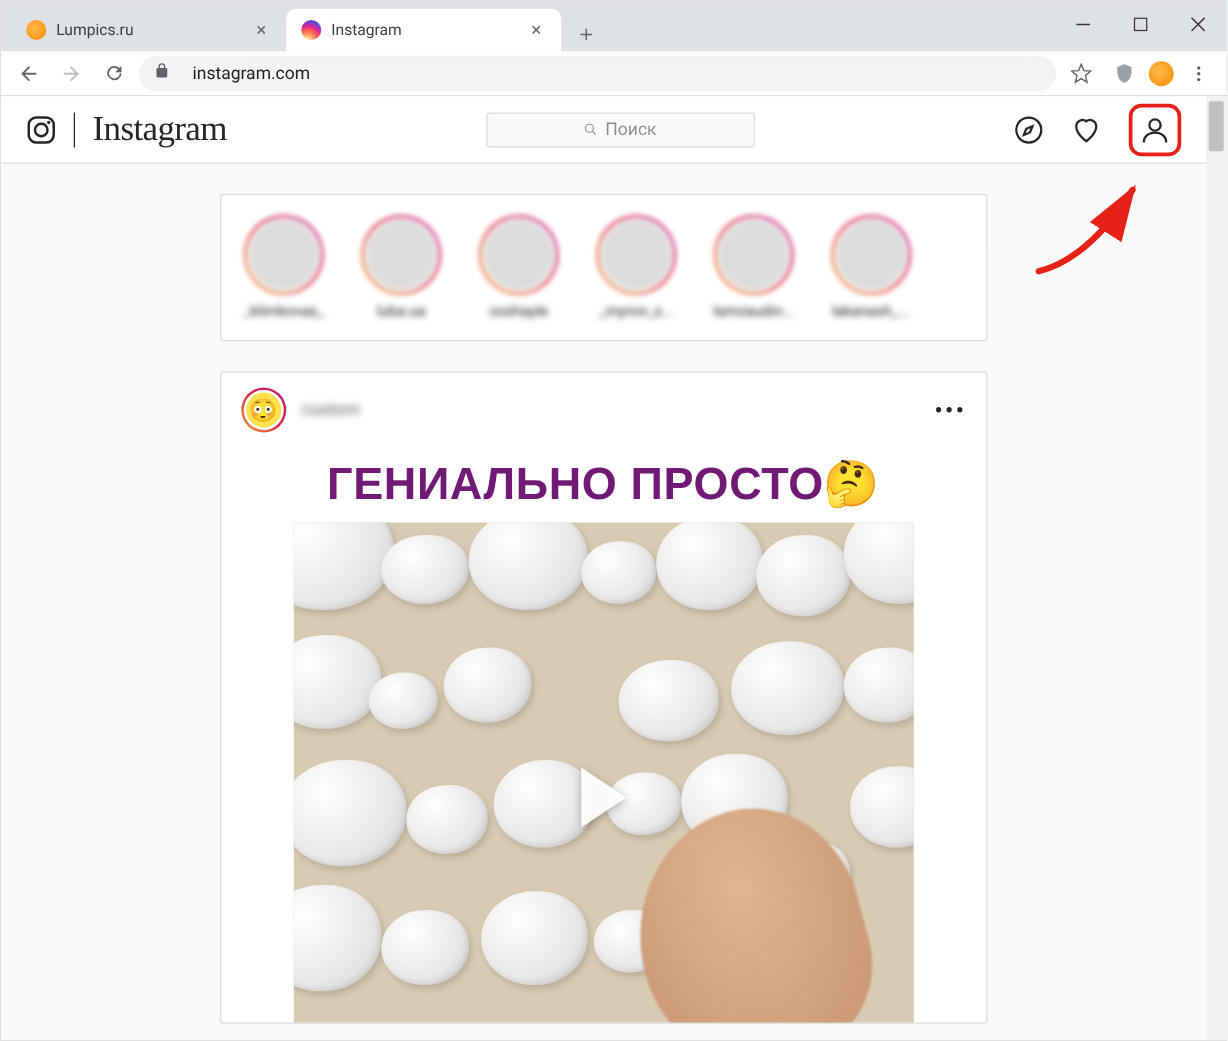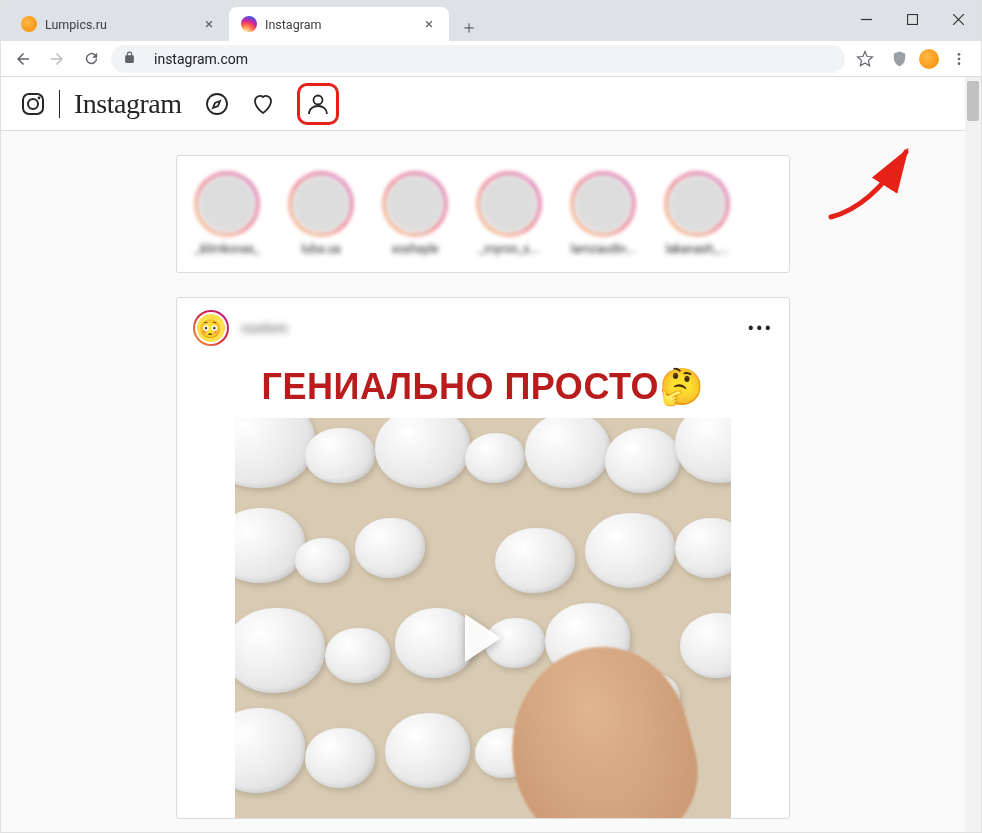--- a/index.html
+++ b/index.html
@@ -52,21 +52,21 @@
   .story-ring { width: 64px; height: 64px; border-radius: 50%; padding: 2px; background: linear-gradient(45deg, #f09433 0%,#e6683c 25%,#dc2743 50%,#cc2366 75%,#bc1888 100%); filter: blur(2px);}
   .story-ring .inner { width: 100%; height: 100%; background: #ddd; border-radius: 50%; border: 2px solid #fff;}
   .story-name { font-size: 12px; color: #262626; filter: blur(2.5px); white-space: nowrap;}
 
   .post { background: #fff; border: 1px solid #dbdbdb; border-radius: 3px; }
   .post-head { height: 60px; display: flex; align-items: center; padding: 0 16px; gap: 12px; }
   .post-avatar { width: 36px; height: 36px; border-radius: 50%; padding: 2px; background: linear-gradient(45deg,#f09433,#e6683c,#dc2743,#cc2366,#bc1888); display: flex; }
   .post-avatar .inner { width:100%; height:100%; border-radius:50%; background:#ffe14d; border:2px solid #fff; display:flex; align-items:center; justify-content:center; font-size:18px;}
   .post-user { font-size: 14px; font-weight: 600; color: #888; filter: blur(3px);}
   .post-more { margin-left: auto; font-size: 18px; font-weight: 700; color: #262626; letter-spacing: 2px;}
-  .post-caption { text-align: center; font-size: 36px; font-weight: 900; font-family: Impact, 'Arial Black', sans-serif; letter-spacing: 0.5px; padding: 8px 0 10px 0; color: #b91c1c;}
+  .post-caption { text-align: center; font-size: 36px; font-weight: 900; font-family: Impact, 'Arial Black', sans-serif; letter-spacing: 0.5px; padding: 8px 0 10px 0; color: #701a75;}
   .post-media { position: relative; margin: 0 58px; height: 400px; overflow: hidden; background: #d9cbb3;}
   .play { position: absolute; left: 50%; top: 55%; transform: translate(-50%,-50%); width: 0; height: 0; border-left: 36px solid rgba(255,255,255,0.95); border-top: 24px solid transparent; border-bottom: 24px solid transparent; filter: drop-shadow(0 2px 4px rgba(0,0,0,0.3));}
   .stone { position: absolute; border-radius: 50% 45% 50% 48%; background: radial-gradient(circle at 35% 30%, #fff, #e8e8e8 60%, #d0d0d0); box-shadow: 2px 3px 6px rgba(0,0,0,0.15), inset -2px -2px 4px rgba(0,0,0,0.08);}
   .hand { position: absolute; right: 40px; bottom: -30px; width: 180px; height: 200px; background: radial-gradient(ellipse at 50% 30%, #e0b590, #c89570); border-radius: 60% 50% 40% 50%; transform: rotate(-15deg); filter: blur(1px);}
 </style>
 </head>
 <body>
 
 <div class="browser">
 
@@ -151,20 +151,27 @@
 
       <div class="ig-header">
         <div class="ig-logo">
           <svg class="ig-cam" viewBox="0 0 24 24">
               <rect x="2" y="2" width="20" height="20" rx="6" fill="none" stroke="#262626" stroke-width="2"></rect>
               <circle cx="12" cy="12" r="5" fill="none" stroke="#262626" stroke-width="2"></circle>
               <circle cx="18" cy="6" r="1.4" fill="#262626"></circle>
             </svg>
           <div class="ig-divider"></div>
           <span class="ig-word">Instagram</span>
+        </div>
+        <div class="ig-search">
+          <svg width="11" height="11" viewBox="0 0 24 24">
+              <circle cx="10" cy="10" r="7" fill="none" stroke="#8e8e8e" stroke-width="2"></circle>
+              <line x1="15" y1="15" x2="21" y2="21" stroke="#8e8e8e" stroke-width="2"></line>
+            </svg>
+          <span>Поиск</span>
         </div>
         <div class="ig-nav">
           <svg viewBox="0 0 24 24">
               <circle cx="12" cy="12" r="10" fill="none" stroke="#262626" stroke-width="1.8"></circle>
               <path d="M15 9l-2 5-5 2 2-5 5-2z" fill="none" stroke="#262626" stroke-width="1.8"></path>
             </svg>
           <svg viewBox="0 0 24 24">
               <path d="M12 21s-8-5.5-8-12a5 5 0 0 1 8-4 5 5 0 0 1 8 4c0 6.5-8 12-8 12z" fill="none" stroke="#262626" stroke-width="1.8"></path>
             </svg>
           <div class="ig-profile-wrap">

